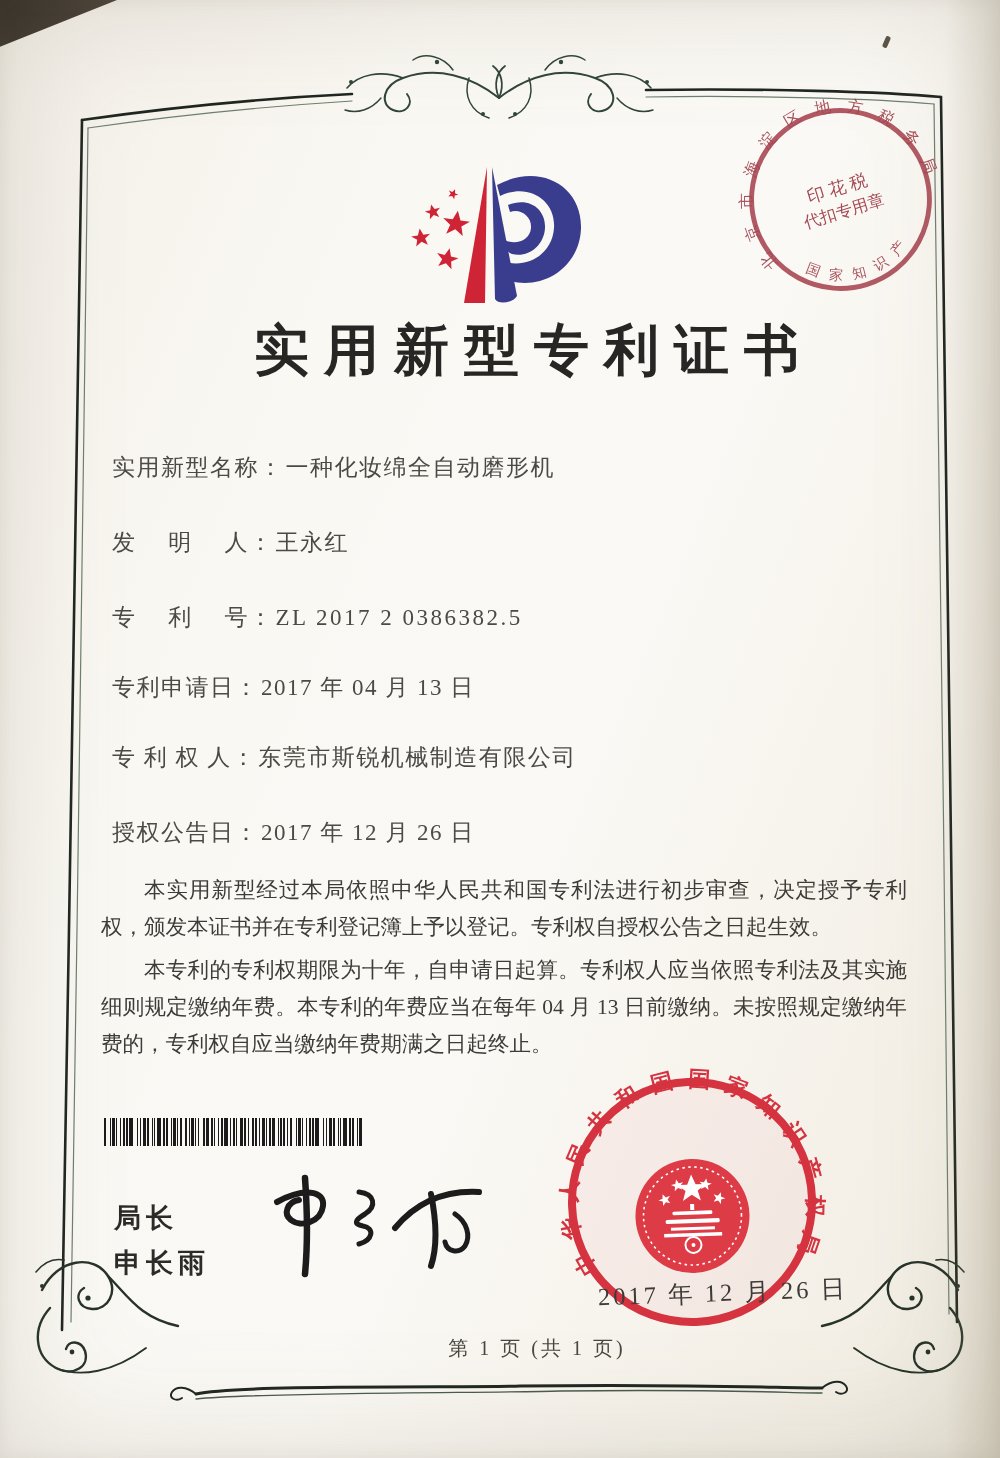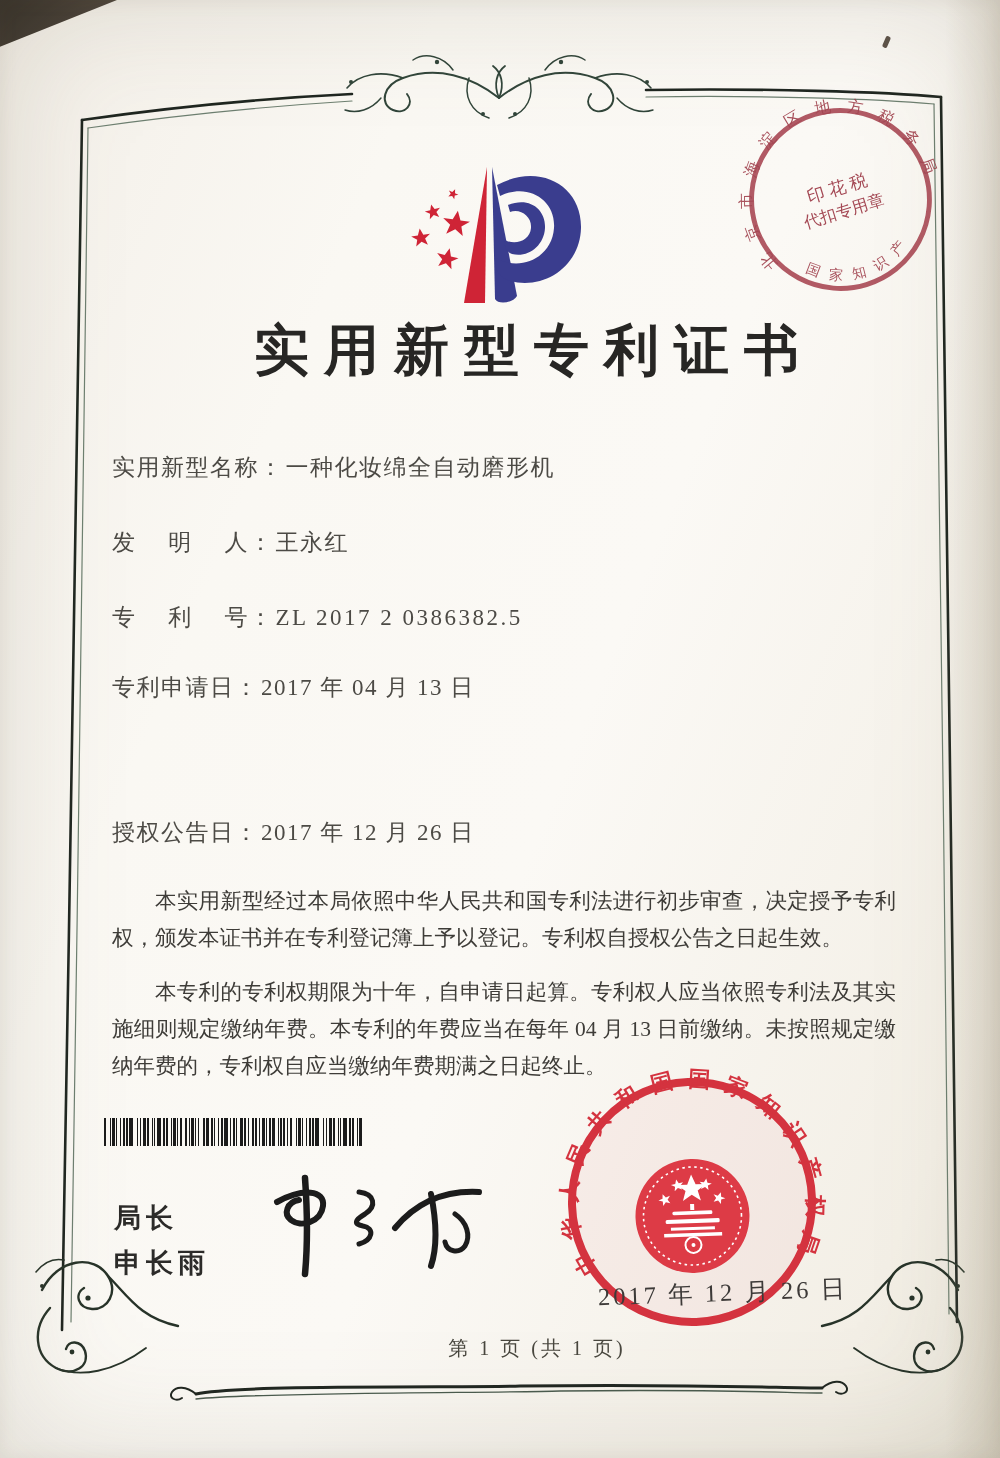--- a/index.html
+++ b/index.html
@@ -21,21 +21,21 @@
 
   .cert-no{position:absolute;left:94px;top:160px;font-size:23px;letter-spacing:7px;color:#57554f;}
   .title{position:absolute;left:0;top:314px;width:100%;text-align:center;
     font-size:55px;font-weight:600;letter-spacing:15px;color:#272624;padding-left:34px;}
 
   .field{position:absolute;left:112px;font-size:23px;color:#4c4a45;letter-spacing:1.5px;white-space:nowrap;}
   .field .val{margin-left:2px;}
 
   .body-text{position:absolute;left:95px;top:866px;width:818px;font-size:21.5px;
     line-height:37px;color:#3e3c38;text-align:justify;}
-  .body-text p{margin:17px;text-indent:2em;}
+  .body-text p{margin:6px;text-indent:2em;}
 
   .barcode-wrap{position:absolute;left:103px;top:1117px;width:266px;height:30px;}
 
   .signoff{position:absolute;left:114px;top:1196px;font-family:"Liberation Sans","DejaVu Sans",sans-serif;
     font-weight:700;font-size:27px;color:#2c2b29;line-height:45px;letter-spacing:5px;}
   .signature-svg{position:absolute;left:255px;top:1162px;}
 
   .tax-stamp{position:absolute;left:733px;top:92px;width:215px;height:215px;transform:rotate(-17deg);opacity:.92;}
   .office-seal{position:absolute;left:558px;top:1068px;width:268px;height:268px;transform:rotate(-2deg);}
   .seal-date{position:absolute;left:598px;top:1276px;font-size:24.5px;color:#3d3a38;
@@ -137,20 +137,23 @@
     <span>发　 明　 人：</span><span class="val">王永红</span>
   </div>
   <div class="field" style="top:452px">
     <span>实用新型名称：</span><span class="val">一种化妆绵全自动磨形机</span>
   </div>
   <div class="field" style="top:602px">
     <span>专　 利　 号：</span><span class="val" style="letter-spacing:2.5px">ZL 2017 2 0386382.5</span>
   </div>
   <div class="field" style="top:672px">
     <span>专利申请日：</span><span class="val">2017 年 04 月 13 日</span>
+  </div>
+  <div class="field" style="top:742px">
+    <span>专 利 权 人：</span><span class="val">东莞市斯锐机械制造有限公司</span>
   </div>
   <div class="field" style="top:817px">
     <span>授权公告日：</span><span class="val">2017 年 12 月 26 日</span>
   </div>
 
   <div class="body-text">
     <p>本实用新型经过本局依照中华人民共和国专利法进行初步审查，决定授予专利权，颁发本证书并在专利登记簿上予以登记。专利权自授权公告之日起生效。</p>
     <p>本专利的专利权期限为十年，自申请日起算。专利权人应当依照专利法及其实施细则规定缴纳年费。本专利的年费应当在每年 04 月 13 日前缴纳。未按照规定缴纳年费的，专利权自应当缴纳年费期满之日起终止。</p>
   </div>
 

